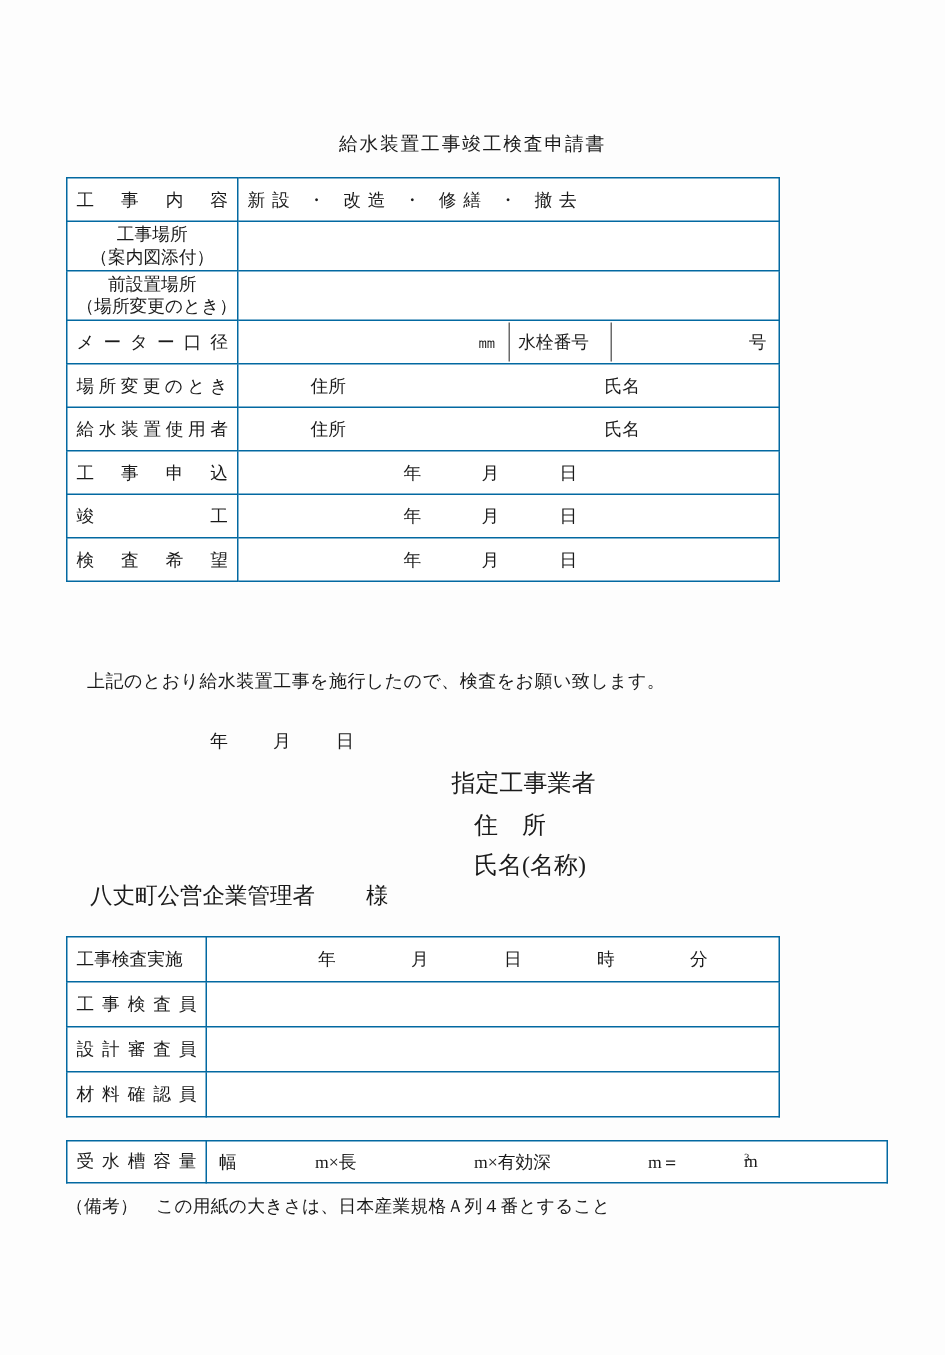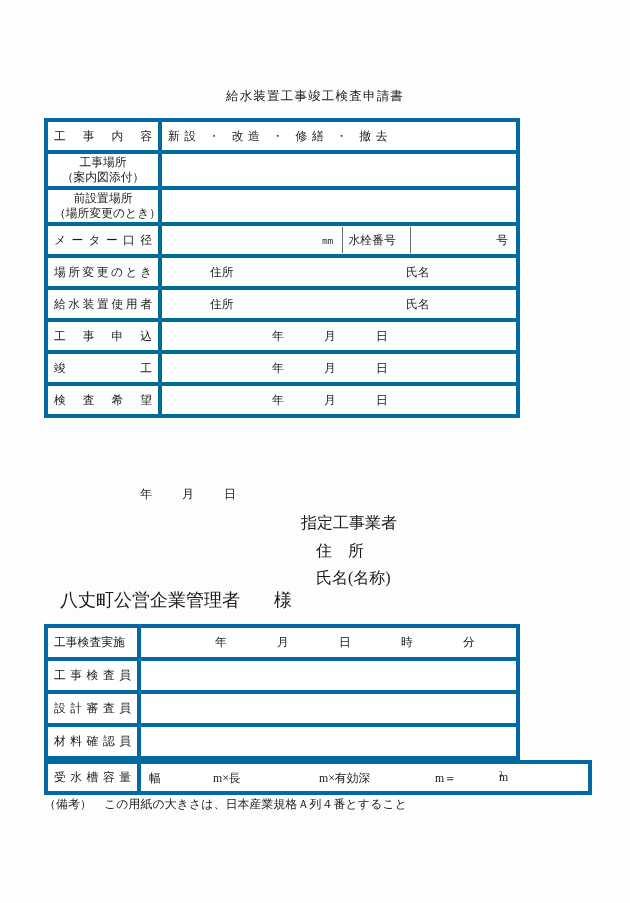--- a/index.html
+++ b/index.html
@@ -41,21 +41,21 @@
   }
 
   
   table.form {
     position: absolute;
     border-collapse: collapse;
     table-layout: fixed;
     background: #ffffff;
   }
   table.form td {
-    border: 4px solid #0369a1;
+    border: 1px solid #0369a1;
     font-size: 11.8px;
     padding: 0 6px;
     vertical-align: middle;
     line-height: 1.25;
   }
   td.lbl {
     text-align: justify;
     text-align-last: justify;
     white-space: nowrap;
   }
@@ -122,21 +122,21 @@
     font-size: 16px;
     line-height: 1.72;
     white-space: nowrap;
   }
   .signer .indent { padding-left: 15px; }
 
   .addressee {
     position: absolute;
     left: 60px;
     top: 588px;
-    font-size: 18px;
+    font-size: 15px;
     white-space: nowrap;
   }
   .addressee .sama { padding-left: 34px; }
 
   
   #inspect-table { left: 44px; top: 624px; width: 476px; }
   .insp-date {
     display: block;
     text-align: left;
     padding-left: 68px;
@@ -263,20 +263,21 @@
         <td class="val">
           <span class="date-line">
             <span class="d d-y">年</span><span class="d d-m">月</span><span class="d">日</span>
           </span>
         </td>
       </tr>
 
     </tbody>
   </table>
 
+  <div class="statement">上記のとおり給水装置工事を施行したので、検査をお願い致します。</div>
 
   <div class="appl-date">
     <span class="y">年</span><span class="m">月</span><span>日</span>
   </div>
 
   <div class="signer">
     <div>指定工事業者</div>
     <div class="indent">住　所</div>
     <div class="indent">氏名(名称)</div>
   </div>

